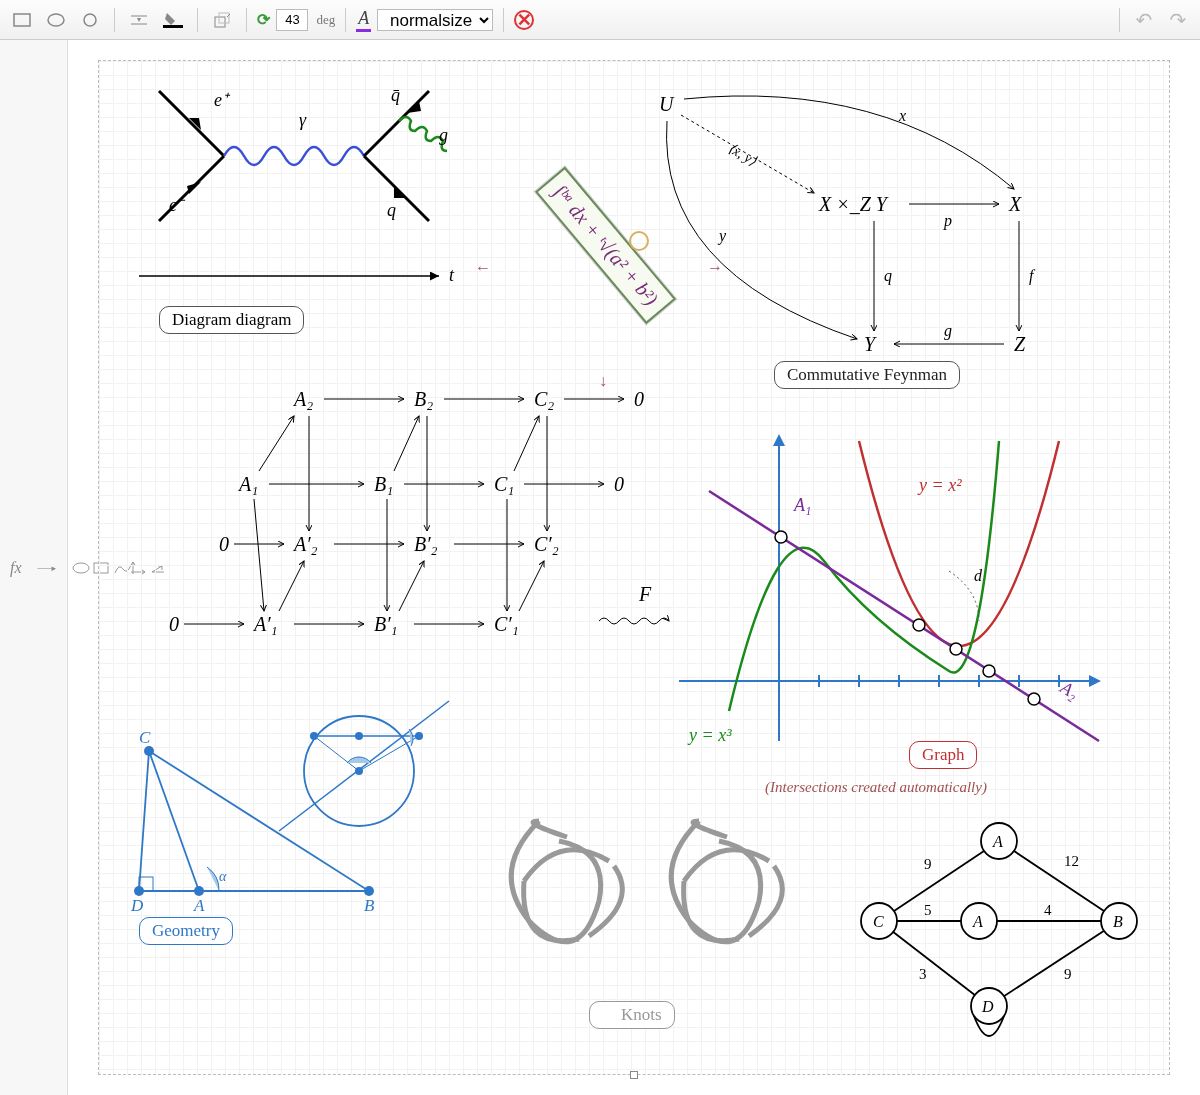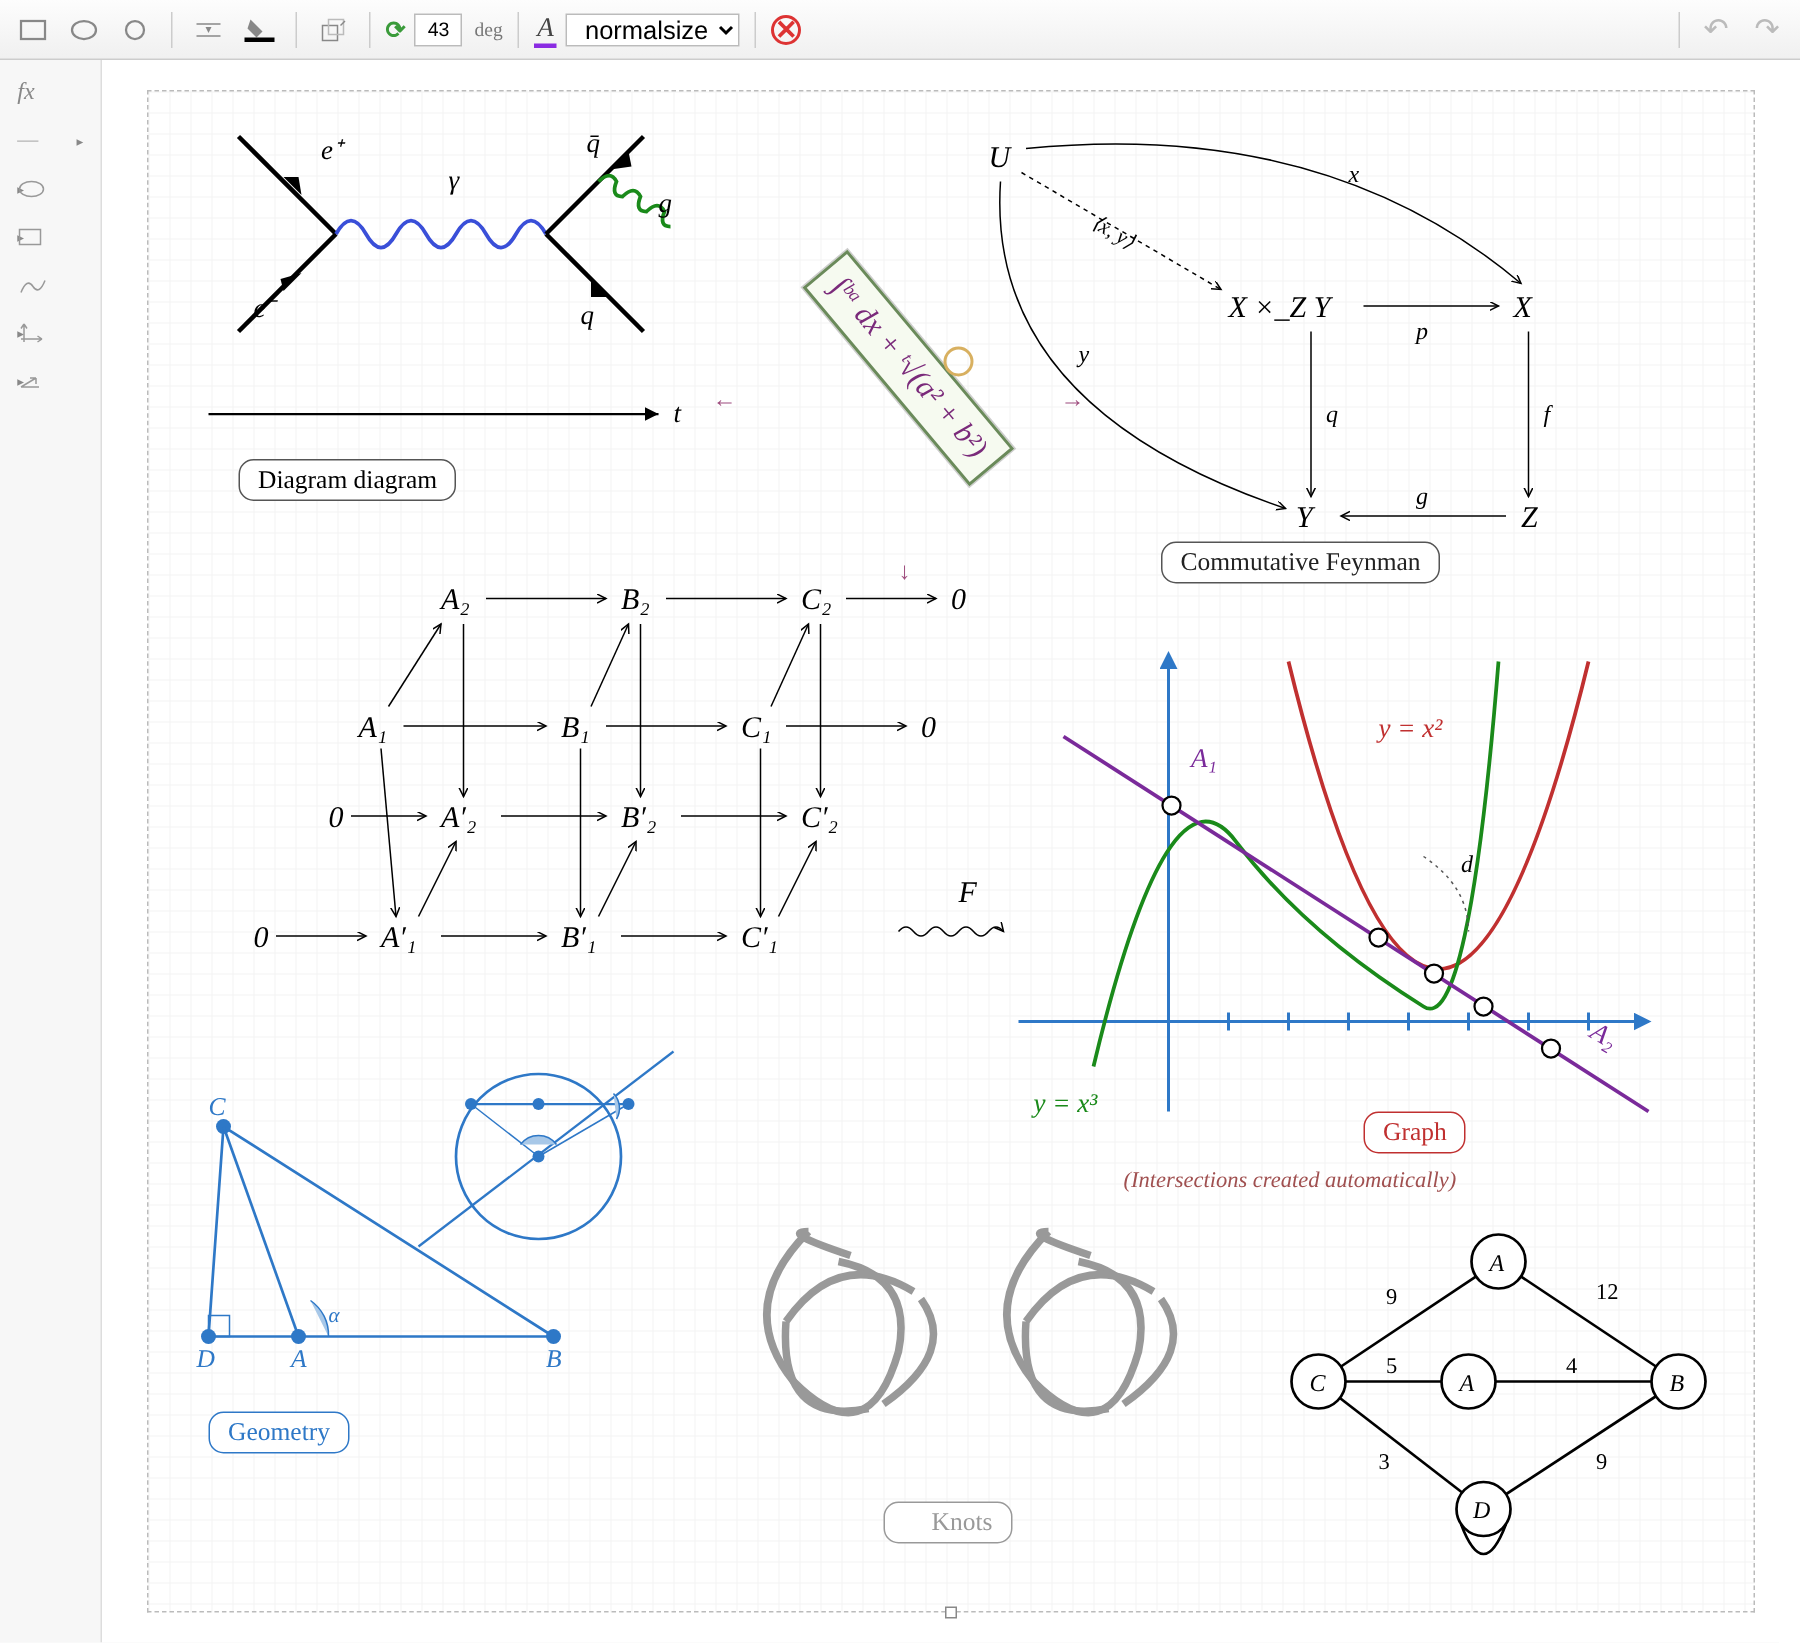--- a/index.html
+++ b/index.html
@@ -44,21 +44,21 @@
     align-items:center; justify-content:center;
     line-height:1;
   }
   .undo-redo { color:#bbb; font-size:20px; }
   .main { display:flex; height: calc(100% - 40px); }
   .sidepanel {
     width: 68px;
     background:#f7f7f7;
     border-right:1px solid #ddd;
     padding:8px 4px;
-    display:flex; flex-direction:column;
+    display:flex; flex-direction:row;
     align-items:center; gap:4px;
   }
   .side-btn {
     width:56px; height:28px;
     display:flex; align-items:center; justify-content:space-between;
     padding:0 6px;
     color:#aaa; font-size:14px;
   }
   .side-btn .tri { font-size:9px; color:#888; }
   .fx { font-style:italic; color:#888; font-size:16px; }
@@ -386,21 +386,21 @@
         <circle cx="365" cy="268" r="6" fill="#fff" stroke="#000" stroke-width="1.5"></circle>
 
         <path d="M280 140 q30 20 30 50" fill="none" stroke="#555" stroke-dasharray="2,3"></path>
         <text x="305" y="150" class="math" font-size="16">d</text>
         <text x="250" y="60" class="math" font-size="18" fill="#c03030">y = x²</text>
         <text x="20" y="310" class="math" font-size="18" fill="#1a8a1a">y = x³</text>
         <text x="125" y="80" class="math" font-size="18" fill="#7a2a9a">A₁</text>
         <text x="390" y="260" class="math" font-size="18" fill="#7a2a9a" transform="rotate(30 390 260)">A₂</text>
       </svg>
       <div class="label-box label-graph" style="left:810px; top:680px;">Graph</div>
-      <div class="sub-note" style="left:650px; top:718px;">(Intersections created automatically)</div>
+      <div class="sub-note" style="left:666px; top:718px;">(Intersections created automatically)</div>
 
       <svg style="left:20px; top:620px;" width="360" height="260">
 
         <polygon points="20,210 250,210 30,70" fill="none" stroke="#2e78c7" stroke-width="1.8"></polygon>
         <circle cx="20" cy="210" r="5" fill="#2e78c7"></circle>
           <circle cx="250" cy="210" r="5" fill="#2e78c7"></circle>
         <circle cx="30" cy="70" r="5" fill="#2e78c7"></circle>
           <circle cx="80" cy="210" r="5" fill="#2e78c7"></circle>
         <line x1="80" y1="210" x2="30" y2="70" stroke="#2e78c7" stroke-width="1.8"></line>
 
@@ -418,21 +418,21 @@
         <line x1="195" y1="55" x2="300" y2="55" stroke="#2e78c7" stroke-width="1.5"></line>
         <line x1="240" y1="90" x2="195" y2="55" stroke="#2e78c7"></line>
         <line x1="240" y1="90" x2="300" y2="55" stroke="#2e78c7"></line>
         <circle cx="240" cy="90" r="4" fill="#2e78c7"></circle>
           <circle cx="195" cy="55" r="4" fill="#2e78c7"></circle>
         <circle cx="300" cy="55" r="4" fill="#2e78c7"></circle>
           <circle cx="240" cy="55" r="4" fill="#2e78c7"></circle>
         <path d="M228 82 A15 15 0 0 1 252 82" fill="#a8c8e8" stroke="#2e78c7"></path>
         <path d="M290 48 A14 14 0 0 1 292 65" fill="#a8c8e8" stroke="#2e78c7"></path>
       </svg>
-      <div class="label-box label-geom" style="left:40px; top:880px;">Geometry</div>
+      <div class="label-box label-geom" style="left:40px; top:856px;">Geometry</div>
 
       <svg style="left:380px; top:720px;" width="320" height="200">
         <g fill="none" stroke="#999" stroke-width="5">
         <path d="M60 40 Q10 90 50 140 Q100 190 120 120 Q130 70 80 60 M88 56 Q40 40 60 40"></path>
         <path d="M45 100 Q80 50 130 80 M135 85 Q160 120 110 155 M100 158 Q40 170 45 100"></path>
 
         <path d="M220 40 Q170 90 210 140 Q260 190 280 120 Q290 70 240 60 M248 56 Q200 40 220 40"></path>
         <path d="M205 100 Q240 50 290 80 M295 85 Q320 120 270 155 M260 158 Q200 170 205 100"></path>
         </g>
       </svg>

